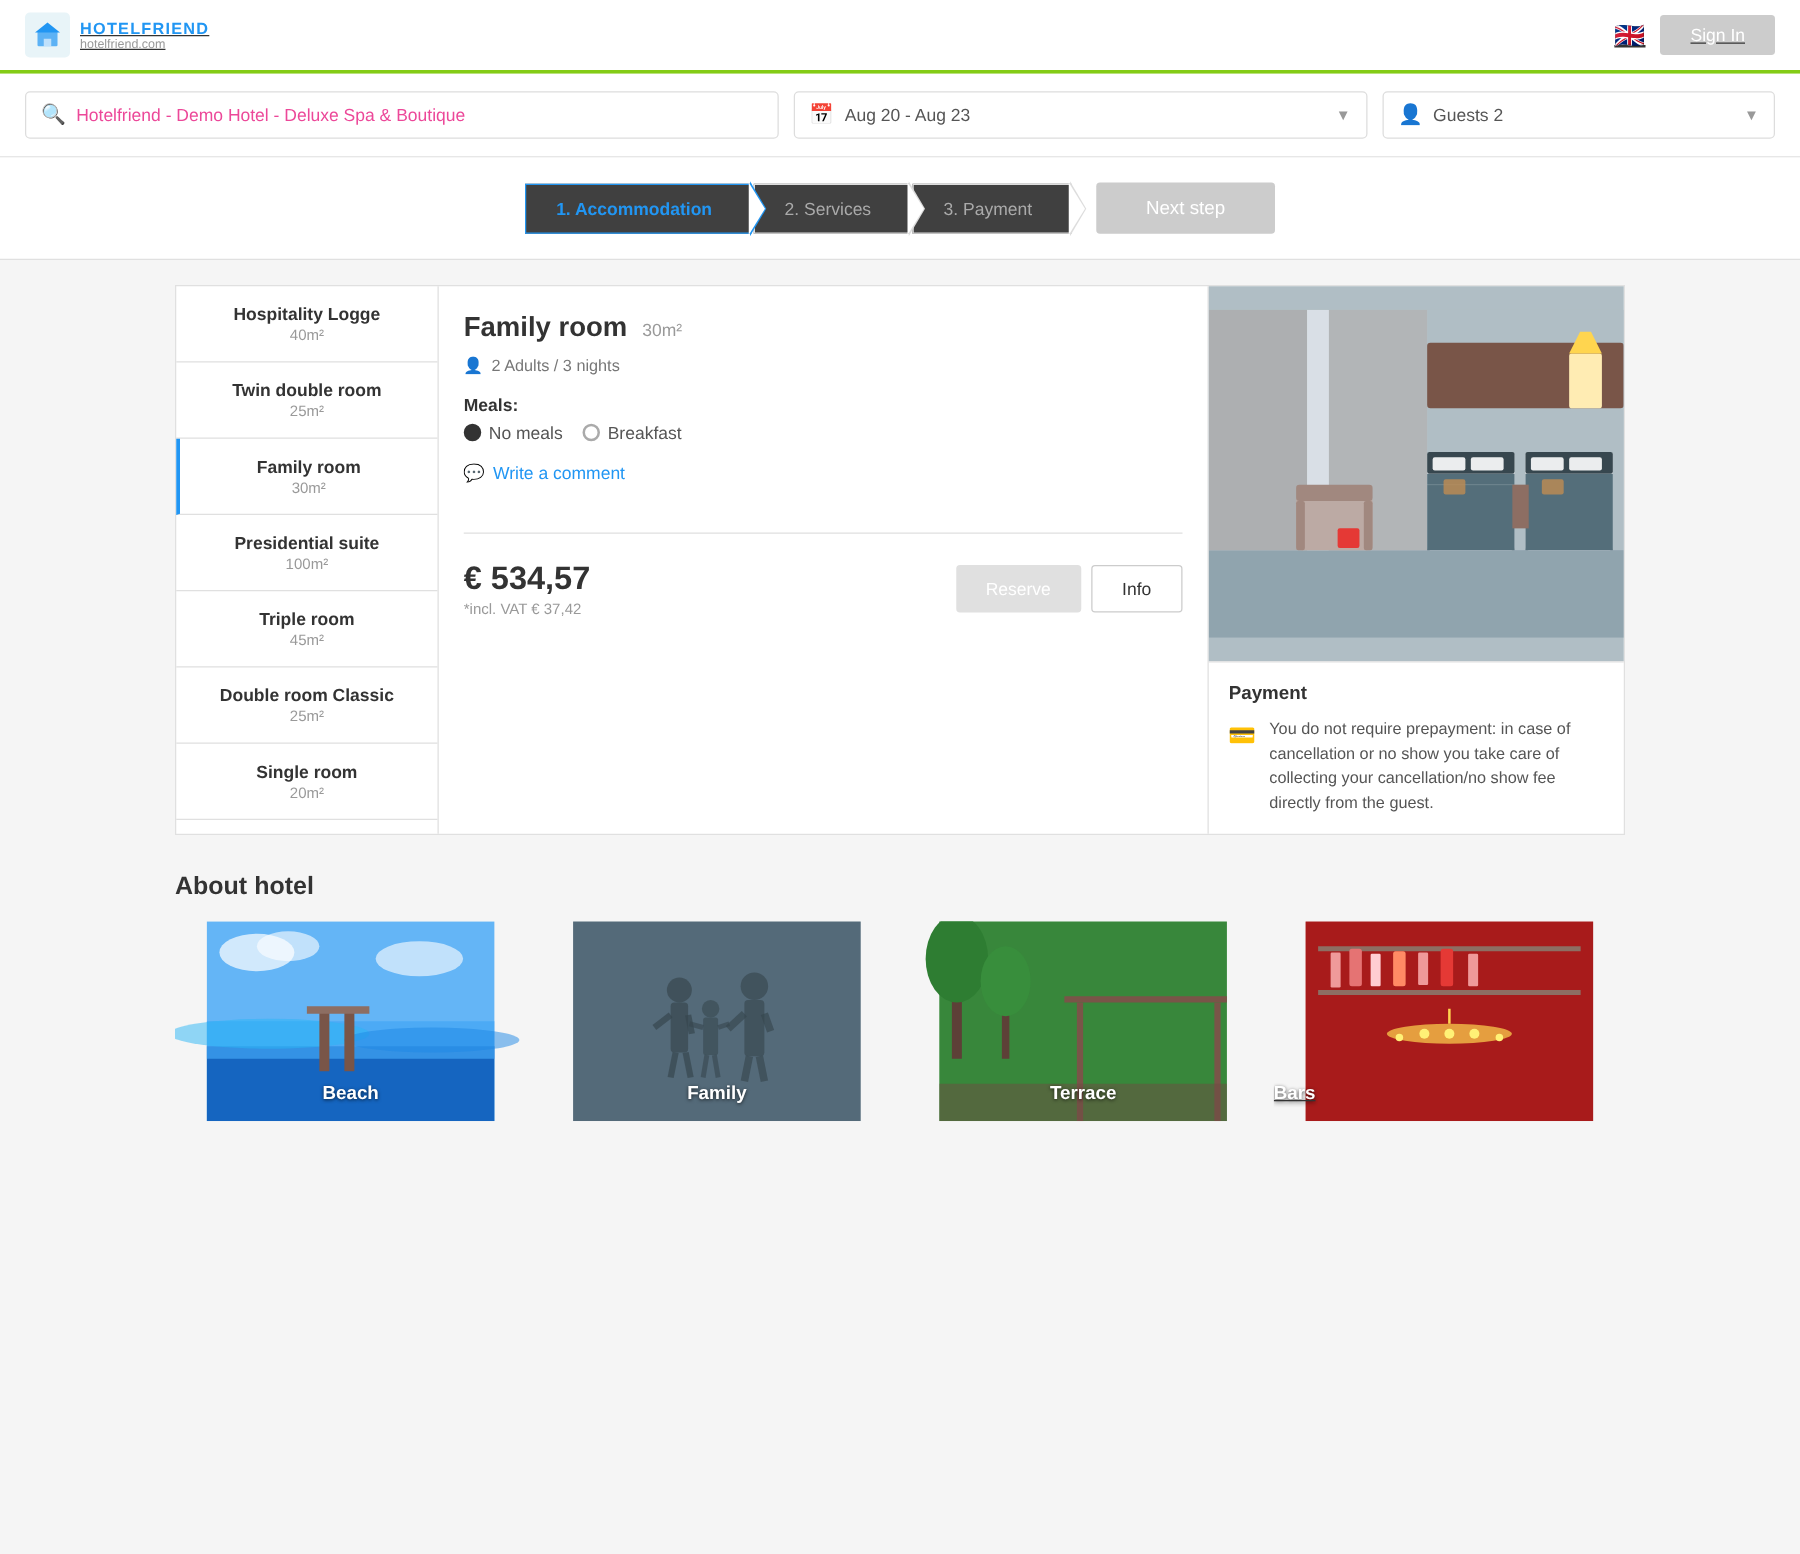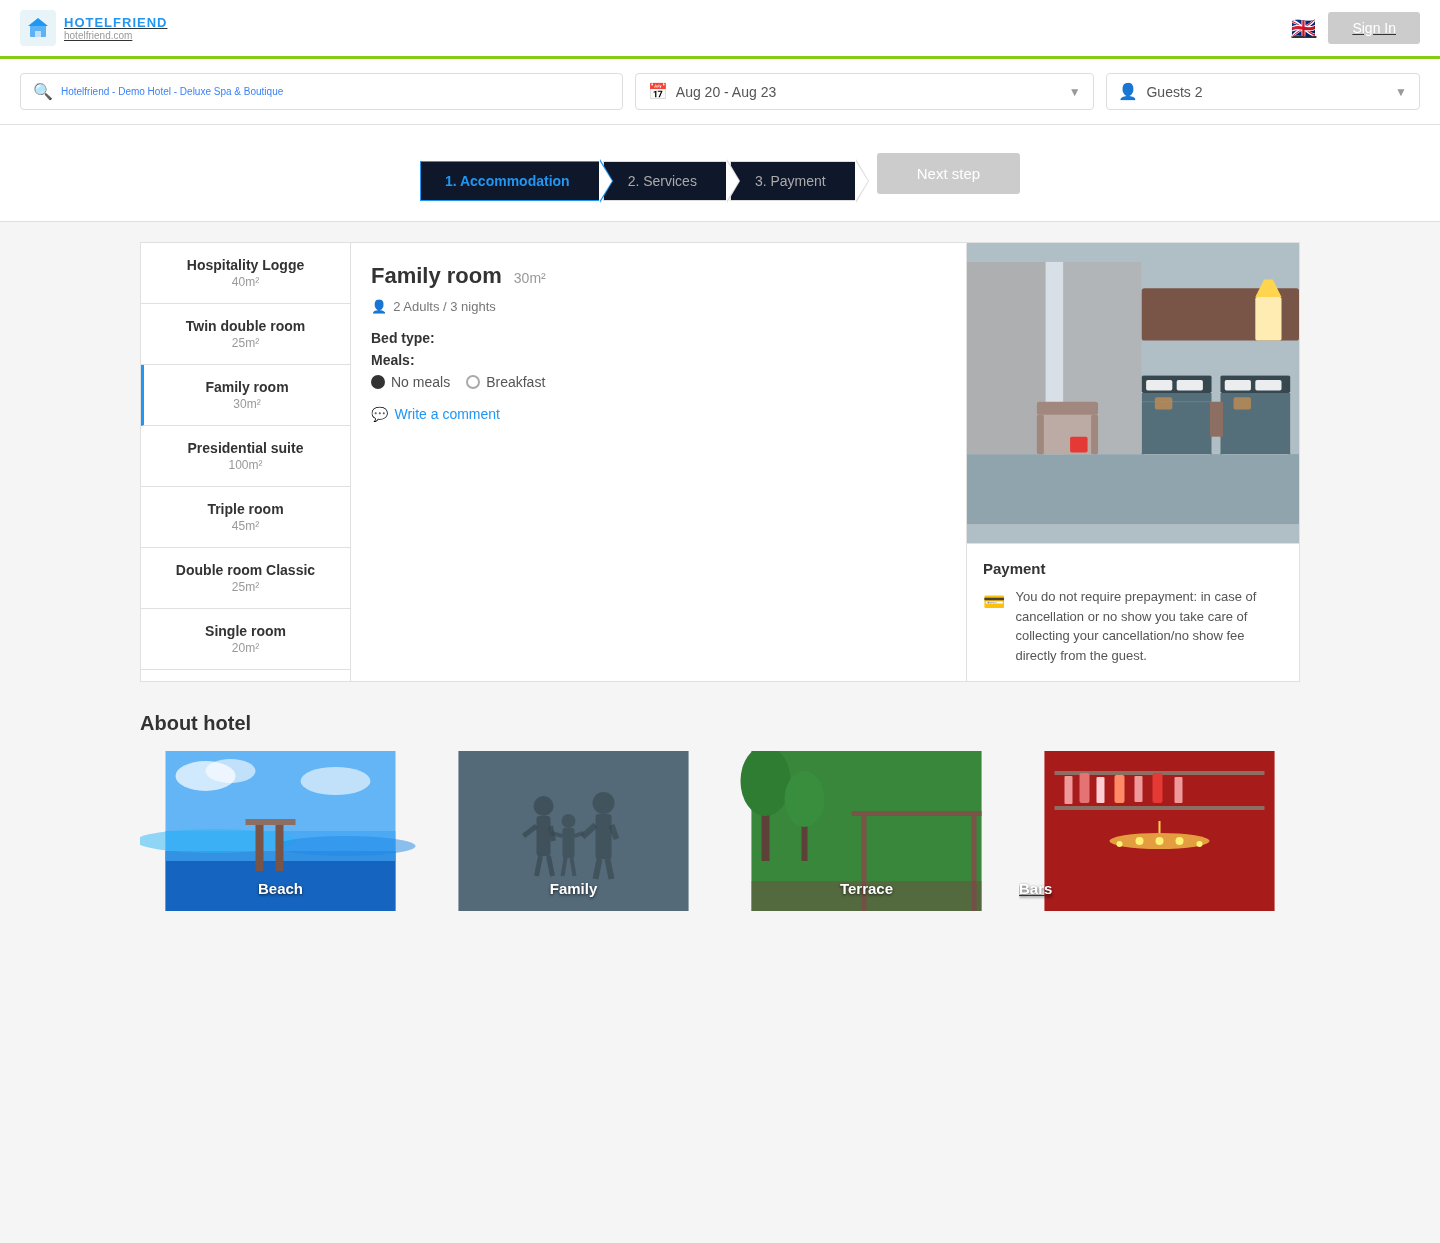--- a/index.html
+++ b/index.html
@@ -11,21 +11,21 @@
     .logo-icon { width: 36px; height: 36px; background: #e8f4f8; border-radius: 4px; display: flex; align-items: center; justify-content: center; color: #2196F3; font-size: 18px; }
     .logo-text { font-size: 13px; font-weight: bold; color: #2196F3; letter-spacing: 1px; }
     .logo-sub { font-size: 10px; color: #999; }
     .header-right { display: flex; align-items: center; gap: 12px; }
     .flag-icon { font-size: 20px; }
     .sign-in-btn { background: #ccc; color: #fff; border: none; padding: 8px 24px; border-radius: 3px; cursor: pointer; font-size: 14px; }
 
     
     .search-bar { background: #fff; border-bottom: 1px solid #e0e0e0; padding: 14px 20px; display: flex; align-items: center; gap: 12px; }
     .search-field { display: flex; align-items: center; gap: 8px; flex: 2; border: 1px solid #ddd; border-radius: 4px; padding: 8px 12px; background: #fff; }
-    .search-field input { border: none; outline: none; font-size: 10px; color: #3b82f6; width: 100%; }
+    .search-field input { border: none; outline: none; font-size: 14px; color: #ec4899; width: 100%; }
     .date-field { display: flex; align-items: center; gap: 8px; flex: 1.5; border: 1px solid #ddd; border-radius: 4px; padding: 8px 12px; background: #fff; cursor: pointer; }
     .date-field-text { font-size: 14px; color: #555; flex: 1; }
     .guests-field { display: flex; align-items: center; gap: 8px; flex: 1; border: 1px solid #ddd; border-radius: 4px; padding: 8px 12px; background: #fff; cursor: pointer; }
     .guests-field-text { font-size: 14px; color: #555; flex: 1; }
     .chevron { color: #999; font-size: 12px; }
 
     
     .steps-container { background: #fff; padding: 20px; display: flex; justify-content: center; align-items: center; gap: 0; border-bottom: 1px solid #e0e0e0; }
     .next-step-btn { background: #ccc; color: #fff; border: none; padding: 12px 40px; border-radius: 3px; cursor: pointer; font-size: 15px; margin-left: 20px; }
 
@@ -71,21 +71,21 @@
 
     
     .about-section { max-width: 1160px; margin: 30px auto 20px; }
     .about-title { font-size: 20px; font-weight: bold; color: #333; margin-bottom: 16px; }
     .hotel-cards { display: flex; gap: 12px; overflow: hidden; }
     .hotel-card { flex: 1; height: 160px; border-radius: 8px; overflow: hidden; position: relative; cursor: pointer; }
     .hotel-card-label { color: #fff; font-size: 15px; font-weight: bold; text-shadow: 0 1px 3px rgba(0,0,0,0.7); }
 
     
     .steps-wrapper { display: flex; align-items: center; gap: 0; }
-    .step-shape { position: relative; display: inline-block; padding: 11px 30px 11px 24px; background: #0f172a; border: 1px solid #ddd; font-size: 14px; color: #aaa; cursor: pointer; margin-top: 16px; }
+    .step-shape { position: relative; display: inline-block; padding: 11px 30px 11px 24px; background: #404040; border: 1px solid #ddd; font-size: 14px; color: #aaa; cursor: pointer; }
     .step-shape.active { color: #2196F3; font-weight: bold; border-color: #2196F3; }
     .step-shape::after { content: ''; position: absolute; right: -13px; top: 50%; transform: translateY(-50%); width: 0; height: 0; border-left: 13px solid #ddd; border-top: 22px solid transparent; border-bottom: 22px solid transparent; z-index: 2; }
     .step-shape.active::after { border-left-color: #2196F3; }
     .step-shape::before { content: ''; position: absolute; right: -12px; top: 50%; transform: translateY(-50%); width: 0; height: 0; border-left: 13px solid #fff; border-top: 21px solid transparent; border-bottom: 21px solid transparent; z-index: 3; }
     .step-shape.active::before { border-left-color: #fff; }
 
     .icon-search { font-size: 16px; color: #999; }
     .icon-calendar { font-size: 16px; color: #999; }
     .icon-person { font-size: 16px; color: #999; }
   </style>
@@ -180,39 +180,48 @@
   <div class="room-detail">
     <div class="room-detail-header">
       <span class="room-detail-title">Family room</span>
       <span class="room-detail-size">30m²</span>
     </div>
     <div class="room-guests">
       <span>👤</span>
       <span>2 Adults / 3 nights</span>
     </div>
 
-    <div class="section-label">Bed type:</div>
 
     <div class="section-label">Meals:</div>
     <div class="meals-options">
       <label class="meal-option">
         <span class="radio-selected"></span>
         <span>No meals</span>
       </label>
       <label class="meal-option">
         <span class="radio-unselected"></span>
         <span>Breakfast</span>
       </label>
     </div>
 
     <a class="write-comment">
       <span>💬</span>
       <span>Write a comment</span>
     </a>
 
+    <div class="price-section">
+      <div>
+        <div class="price-amount">€ 534,57</div>
+        <div class="price-vat">*incl. VAT € 37,42</div>
+      </div>
+      <div class="action-buttons">
+        <button class="reserve-btn">Reserve</button>
+        <button class="info-btn">Info</button>
+      </div>
+    </div>
   </div>
 
   <div class="room-right">
     <div class="room-image">
       
       <svg width="100%" height="300" viewBox="0 0 380 300" xmlns="http://www.w3.org/2000/svg">
 
         <rect width="380" height="300" fill="#b0bec5"></rect>
 
         <rect y="220" width="380" height="80" fill="#90a4ae"></rect>

